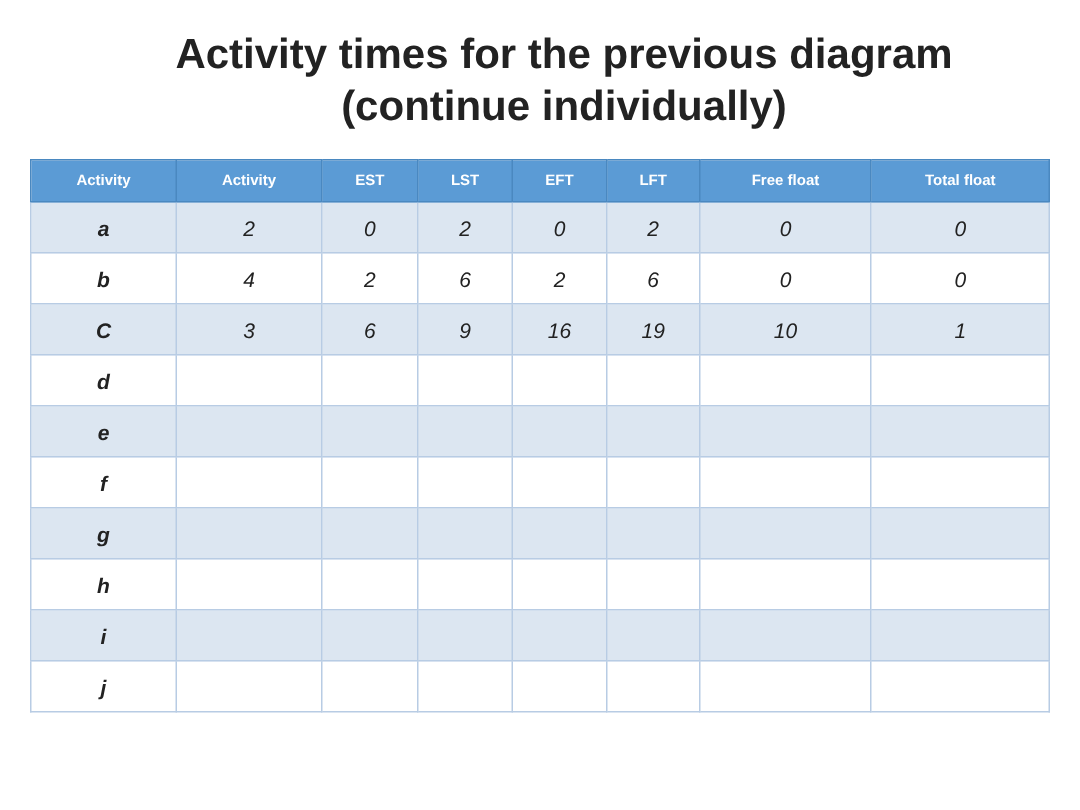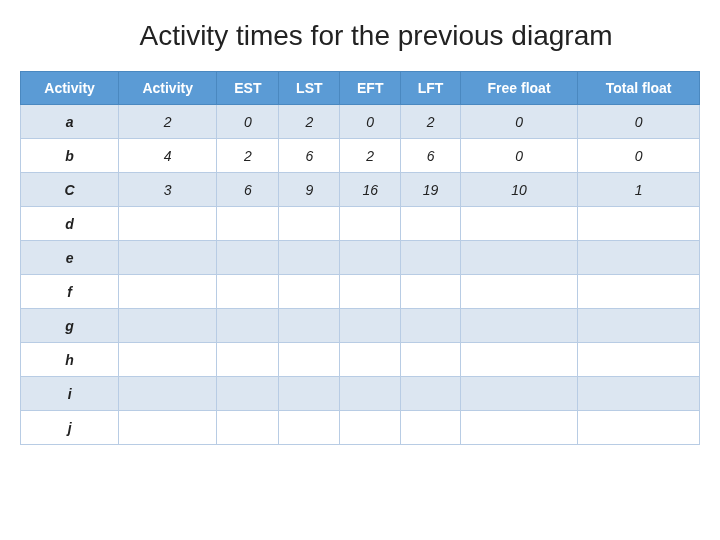--- a/index.html
+++ b/index.html
@@ -16,21 +16,21 @@
       width: 720px;
       height: 540px;
       display: flex;
       flex-direction: column;
       align-items: center;
       padding: 18px 20px 10px 20px;
     }
 
     .title {
       font-size: 28px;
-      font-weight: normal;
+      font-weight: bold;
       color: #222;
       text-align: center;
       line-height: 1.25;
       margin-bottom: 18px;
       margin-left: 32px;
     }
 
     table {
       width: 680px;
       border-collapse: collapse;
@@ -40,21 +40,21 @@
     thead tr {
       background: #5b9bd5;
       color: #ffffff;
     }
 
     thead th {
       padding: 8px 6px;
       text-align: center;
       font-weight: bold;
       border: 1px solid #4a88c0;
-      font-size: 14px;
+      font-size: 10px;
     }
 
     tbody tr:nth-child(odd) {
       background: #dce6f1;
     }
 
     tbody tr:nth-child(even) {
       background: #ffffff;
     }
 
@@ -71,20 +71,21 @@
     tbody td:first-child {
       font-weight: bold;
     }
   </style>
 </head>
 <body>
 
 <div class="page">
   <div class="title">
     <span>Activity times for the previous diagram</span><br>
+    <span>(continue individually)</span>
   </div>
 
   <table>
     <thead>
       <tr>
       <th>Activity</th>
           <th>Activity</th>
           <th>EST</th>
           <th>LST</th>
           <th>EFT</th>

